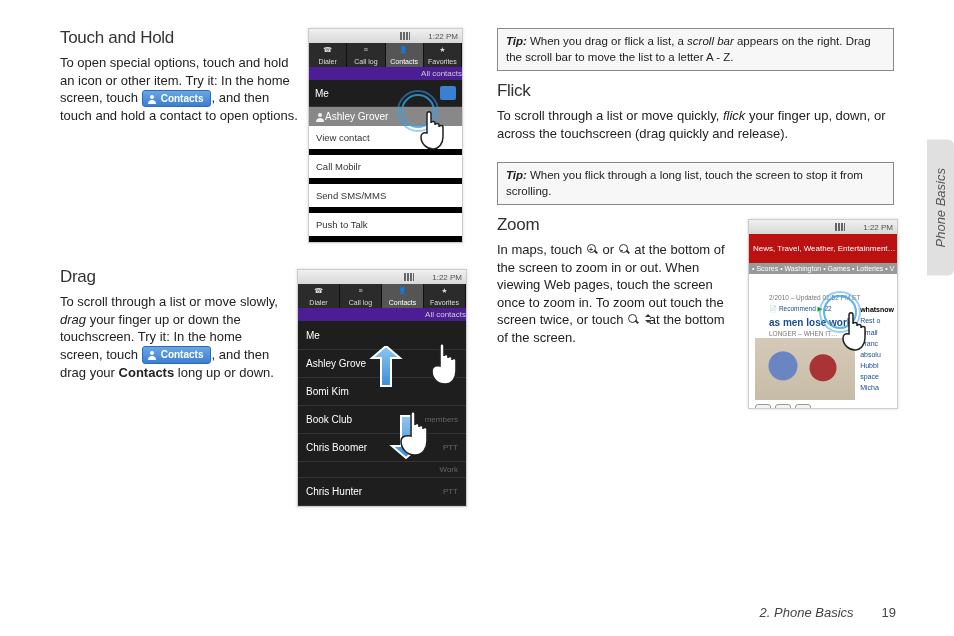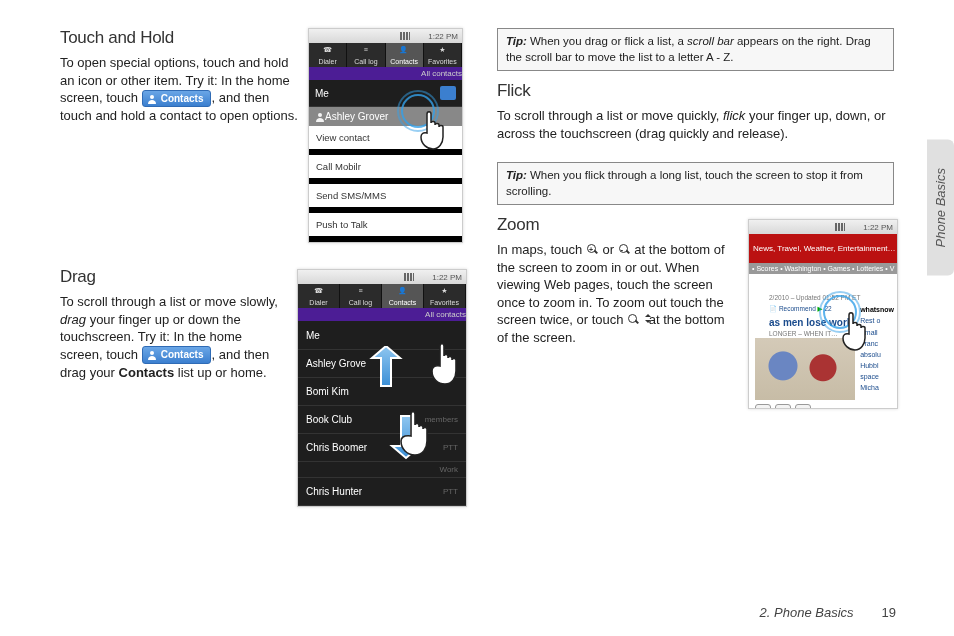--- a/index.html
+++ b/index.html
@@ -355,21 +355,21 @@
 
       <h2>Drag</h2>
       <p>
         <span>To scroll through a list or move slowly, </span><em class="it">drag</em><span> your finger up or down the touchscreen. Try it: In the home screen, touch </span>
         <span class="pill">
           <svg viewBox="0 0 10 10">
               <circle cx="5" cy="3" r="2" fill="#fff"></circle>
               <path d="M1 10c0-3 2-4 4-4s4 1 4 4" fill="#fff"></path>
             </svg>
           <span>Contacts</span>
-        </span><span>, and then drag your </span><b class="semi">Contacts</b><span> list up or home.</span>
+        </span><span>, and then drag your </span><b class="semi">Contacts</b><span> long up or down.</span>
       </p>
     </div>
   </div>
 
   <div class="col">
     <div class="tip">
       <span class="tiplabel">Tip:</span><span class="tipbody"><span>When you drag or flick a list, a </span><em class="it">scroll bar</em><span> appears on the right. Drag the scroll bar to move the list to a letter A - Z.</span></span>
     </div>
 
     <div class="section">

